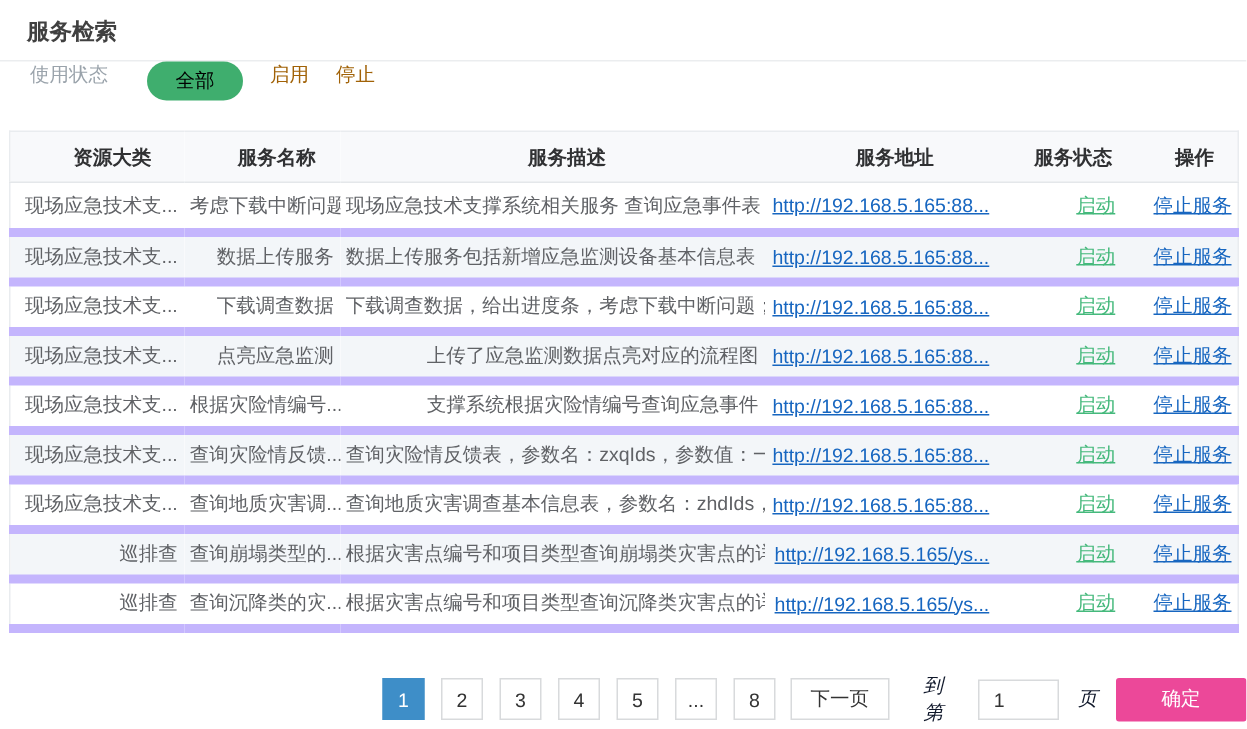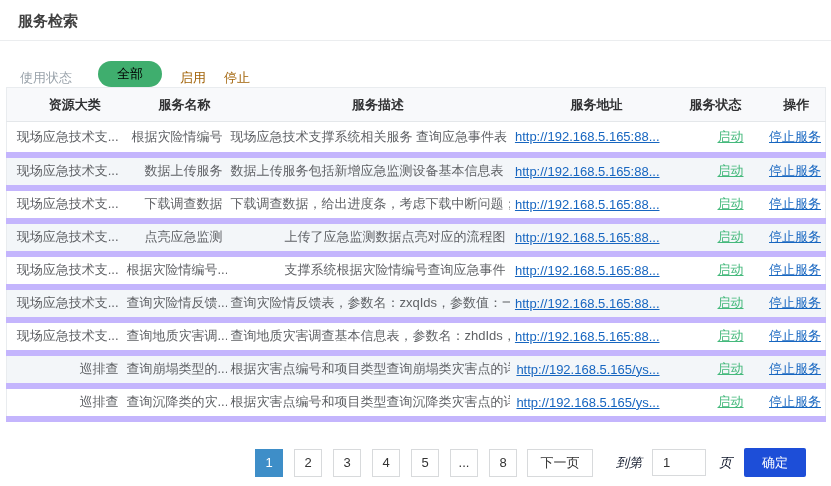--- a/index.html
+++ b/index.html
@@ -18,21 +18,21 @@
     border-bottom: 1px solid #ebedef;
   }
   .title {
     color: #404040;
     font-size: 15px;
     font-weight: bold;
   }
   .filter-row {
     height: 46px;
     display: flex;
-    align-items: flex-end;
+    align-items: flex-start;
     padding-left: 20px;
   }
   .filter-label { color: #9aa3ab; }
   .pill {
     margin-left: 26px;
     height: 26px;
     line-height: 26px;
     padding: 0 19px;
     border-radius: 13px;
     background: #3fae6e;
@@ -113,23 +113,23 @@
     height: 27px;
     border: 1px solid #d8dadc;
     padding-left: 10px;
     font-size: 13px;
     font-family: inherit;
     color: #333;
     outline: none;
   }
   .confirm-btn {
     margin-left: 2px;
-    width: 62px;
+    width: 88px;
     height: 29px;
-    background: #1d4ed8;
+    background: #ec4899;
     border: none;
     border-radius: 2px;
     color: #fff;
     font-size: 13px;
     font-family: inherit;
     cursor: pointer;
   }
 </style>
 </head>
 <body>
@@ -161,21 +161,21 @@
           <th>服务名称</th>
           <th>服务描述</th>
           <th>服务地址</th>
           <th>服务状态</th>
           <th>操作</th>
         </tr>
     </thead>
     <tbody id="table-body">
         <tr>
           <td><span>现场应急技术支...</span></td>
-          <td><span>根据灾险情编号</span></td>
+          <td><span>考虑下载中断问题</span></td>
           <td><span>现场应急技术支撑系统相关服务 查询应急事件表</span></td>
           <td><a class="url-link">http://192.168.5.165:88...</a></td>
           <td><span class="status-on">启动</span></td>
           <td><a class="op-link">停止服务</a></td>
         </tr>
         <tr>
           <td><span>现场应急技术支...</span></td>
           <td><span>数据上传服务</span></td>
           <td><span>数据上传服务包括新增应急监测设备基本信息表（YJB...</span></td>
           <td><a class="url-link">http://192.168.5.165:88...</a></td>

